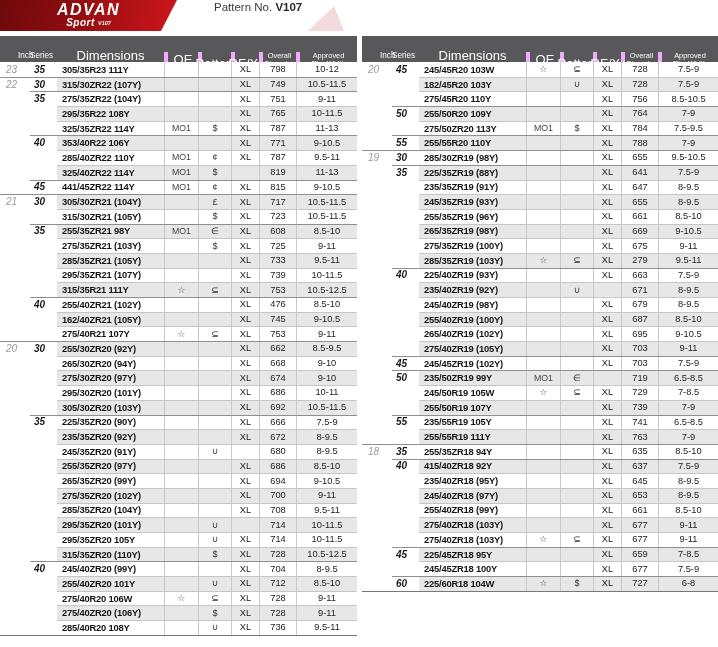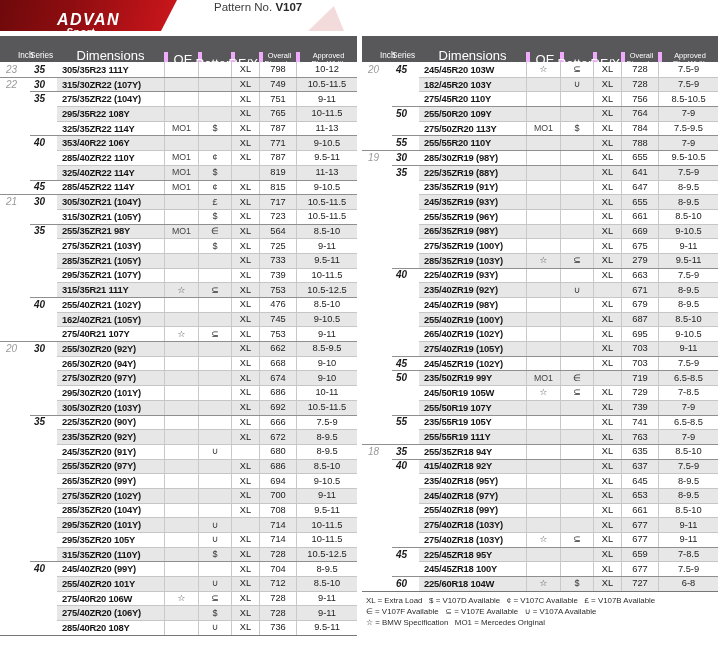--- a/index.html
+++ b/index.html
@@ -6,21 +6,21 @@
   html,body { width:718px; height:647px; background:#fff; font-family:"Liberation Sans", sans-serif; overflow:hidden; }
   .stage { position:relative; width:718px; height:647px; background:#fff; }
 
   
   .banner {
     position:absolute; left:0; top:0; width:177px; height:31px;
     background:linear-gradient(105deg,#6e090b 0%,#8e0d10 40%,#b41217 75%,#cc171c 100%);
     clip-path:polygon(0 0,100% 0,calc(100% - 16px) 100%,0 100%);
     color:#fff; text-align:center;
   }
-  .advan { font-size:16px; font-weight:bold; font-style:italic; letter-spacing:1.5px; padding-top:12px; line-height:16px; }
+  .advan { font-size:16px; font-weight:bold; font-style:italic; letter-spacing:1.5px; padding-top:2px; line-height:16px; }
   .brand-sub { font-style:italic; font-weight:bold; font-size:10px; line-height:10px; letter-spacing:.5px; }
   .brand-ver { font-size:5.5px; font-weight:bold; vertical-align:1px; letter-spacing:0; }
   .pattern-no { position:absolute; left:214px; top:1px; font-size:11.5px; color:#3c3c3c; }
   .pattern-no b { color:#2a2a2a; }
   .deco-tri { position:absolute; left:308px; top:6px; width:36px; height:25px;
     background:#f3dbdb; clip-path:polygon(72% 0,100% 100%,0 100%); }
 
   
   .spec-table { position:absolute; top:36px; border-bottom:1px solid #777; }
   .spec-table.left  { left:0;    width:357px; }
@@ -164,21 +164,21 @@
         <div class="cell c2">325/40ZR22 114Y</div>
         <div class="cell c3">MO1</div>
         <div class="cell c4">$</div>
         <div class="cell c5"></div>
         <div class="cell c6">819</div>
         <div class="cell c7">11-13</div>
       </div>
       <div class="trow sep-series">
         <div class="cell c0"></div>
         <div class="cell c1">45</div>
-        <div class="cell c2">285/45ZR22 114Y</div>
+        <div class="cell c2">441/45ZR22 114Y</div>
         <div class="cell c3">MO1</div>
         <div class="cell c4">¢</div>
         <div class="cell c5">XL</div>
         <div class="cell c6">815</div>
         <div class="cell c7">9-10.5</div>
       </div>
       <div class="trow striped sep-inch">
         <div class="cell c0">21</div>
         <div class="cell c1">30</div>
         <div class="cell c2">305/30ZR21 (104Y)</div>
@@ -198,21 +198,21 @@
         <div class="cell c6">723</div>
         <div class="cell c7">10.5-11.5</div>
       </div>
       <div class="trow striped sep-series">
         <div class="cell c0"></div>
         <div class="cell c1">35</div>
         <div class="cell c2">255/35ZR21 98Y</div>
         <div class="cell c3">MO1</div>
         <div class="cell c4">∈</div>
         <div class="cell c5">XL</div>
-        <div class="cell c6">564</div>
+        <div class="cell c6">608</div>
         <div class="cell c7">8.5-10</div>
       </div>
       <div class="trow sep-row">
         <div class="cell c0"></div>
         <div class="cell c1"></div>
         <div class="cell c2">275/35ZR21 (103Y)</div>
         <div class="cell c3"></div>
         <div class="cell c4">$</div>
         <div class="cell c5">XL</div>
         <div class="cell c6">725</div>
@@ -849,19 +849,14 @@
         <div class="cell c1">60</div>
         <div class="cell c2">225/60R18 104W</div>
         <div class="cell c3">☆</div>
         <div class="cell c4">$</div>
         <div class="cell c5">XL</div>
         <div class="cell c6">727</div>
         <div class="cell c7">6-8</div>
       </div>
     </div>
 
-  <div class="legend">
-    <div>XL = Extra Load   $ = V107D Available   ¢ = V107C Available   £ = V107B Available</div>
-    <div>∈ = V107F Available   ⊆ = V107E Available   ∪ = V107A Available</div>
-    <div>☆ = BMW Specification   MO1 = Mercedes Original</div>
-  </div>
 
 </div>
 
 </body></html>

